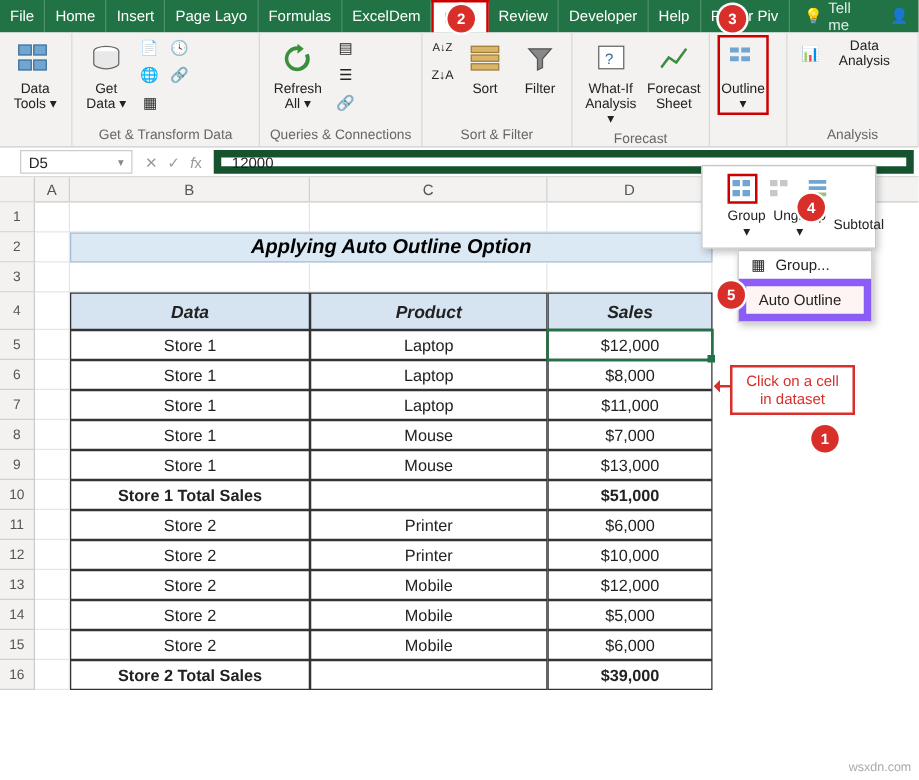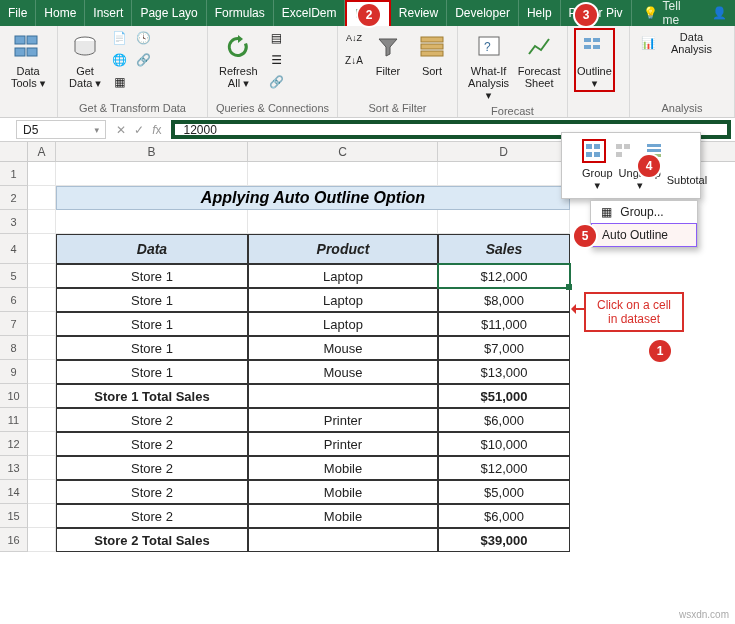--- a/index.html
+++ b/index.html
@@ -23,21 +23,21 @@
   .rbtn .lbl { font-size: 11px; text-align: center; line-height: 12px; margin-top: 2px; }
   .smallstack { display:flex; flex-direction:column; gap:2px; }
   .smallbtn { width:20px; height:20px; display:flex; align-items:center; justify-content:center; border:1px solid transparent; cursor:pointer; }
   .outline-box { border:2px solid #c00; padding:1px; }
   
   
   .formula-row { height: 24px; display:flex; align-items:stretch; border-bottom:1px solid #d0d0d0; background:#fff;padding-left:12px; }
   .name-box { width: 90px; border:1px solid #ccc; margin:2px 0 2px 4px; display:flex; align-items:center; padding:0 6px; font-size:12px; }
   .name-box .dd { margin-left:auto; font-size:9px; color:#888; }
   .fx-icons { display:flex; align-items:center; gap:8px; padding:0 10px; color:#999; }
-  .formula-bar { flex:1; border:4px solid #14532d; margin:2px 4px 2px 0; display:flex; align-items:center; padding:0 8px; }
+  .formula-bar { flex:1; border:6px solid #14532d; margin:2px 4px 2px 0; display:flex; align-items:center; padding:0 8px; }
   
   
   .sheet { position:relative; }
   .col-headers { display:flex; height:20px; background:#f3f2f1; border-bottom:1px solid #ccc; font-size:12px; }
   .rownum-spacer { width:28px; border-right:1px solid #ccc; background:#f3f2f1; }
   .col-h { border-right:1px solid #d0d0d0; display:flex; align-items:center; justify-content:center; color:#555; }
   .col-A { width:28px; }
   .col-B { width:192px; }
   .col-C { width:190px; }
   .col-D { width:132px; }
@@ -61,21 +61,21 @@
   .selected-cell::after { content:""; position:absolute; right:-3px; bottom:-3px; width:6px; height:6px; background:#217346; }
   
   
   .popup { position:absolute; background:#fff; border:1px solid #c6c6c6; box-shadow:2px 3px 6px rgba(0,0,0,0.25); z-index:50; }
   .popup.outline { left:561px; top:132px; width:140px; padding:4px 16px; }
   .popup.outline .row-btn { display:flex; gap:6px; align-items:center; padding:2px 4px; }
   .popup.outline .row-btn .chip { width:24px; height:24px; border:2px solid #c00; display:flex; align-items:center; justify-content:center; }
   .popup.outline .label-wide { flex:1; text-align:center; font-size:11px; }
   .popup.menu { left:590px; top:200px; width:108px; }
   .popup.menu .mi { padding:4px 10px; font-size:12px; display:flex; align-items:center; gap:8px; cursor:pointer; }
-  .popup.menu .mi.hl { border:1px solid #8b5cf6; background:#fdf4f3;text-align:right; }
+  .popup.menu .mi.hl { border:6px solid #8b5cf6; background:#fdf4f3;text-align:right; }
   
   
   .badge { position:absolute; width:22px; height:22px; border-radius:50%; background:#d82f2a; color:#fff; display:flex; align-items:center; justify-content:center; font-size:12px; font-weight:bold; box-shadow:0 0 0 2px #fff; z-index:80; }
   .annot-box { position:absolute; border:2px solid #d82f2a; color:#d82f2a; background:#fff; padding:4px 8px; font-size:12px; text-align:center; z-index:70; }
   .arrow-line { position:absolute; height:2px; background:#d82f2a; z-index:60; }
   .arrow-line::before { content:""; position:absolute; left:-6px; top:-4px; border:5px solid transparent; border-right-color:#d82f2a; }
   
   .watermark { position:absolute; right:6px; bottom:4px; font-size:10px; color:#aaa; }
   
   svg.pic { display:block; }
@@ -165,35 +165,35 @@
   </div>
 
   <div class="group" style="width:120px">
     <div class="group-body">
       <div class="smallstack">
         <div class="smallbtn" style="font-size:9px">A↓Z</div>
         <div class="smallbtn" style="font-size:10px">Z↓A</div>
       </div>
       <div class="rbtn">
         <span class="ic">
-          <svg class="pic" width="24" height="24">
-              <path d="M3 4h18l-7 8v7l-4 2v-9z" fill="#888" stroke="#555"></path>
-            </svg>
-        </span>
-        <span class="lbl">Filter</span>
-      </div>
-      <div class="rbtn">
-        <span class="ic">
           <svg class="pic" width="26" height="26">
               <rect x="2" y="3" width="22" height="5" fill="#d9b46a" stroke="#a07c33"></rect>
               <rect x="2" y="10" width="22" height="5" fill="#d9b46a" stroke="#a07c33"></rect>
               <rect x="2" y="17" width="22" height="5" fill="#d9b46a" stroke="#a07c33"></rect>
             </svg>
         </span>
         <span class="lbl">Sort</span>
+      </div>
+      <div class="rbtn">
+        <span class="ic">
+          <svg class="pic" width="24" height="24">
+              <path d="M3 4h18l-7 8v7l-4 2v-9z" fill="#888" stroke="#555"></path>
+            </svg>
+        </span>
+        <span class="lbl">Filter</span>
       </div>
     </div>
     <div class="group-label">Sort &amp; Filter</div>
   </div>
 
   <div class="group" style="width:110px">
     <div class="group-body">
       <div class="rbtn">
         <span class="ic">
           <svg class="pic" width="26" height="26">

